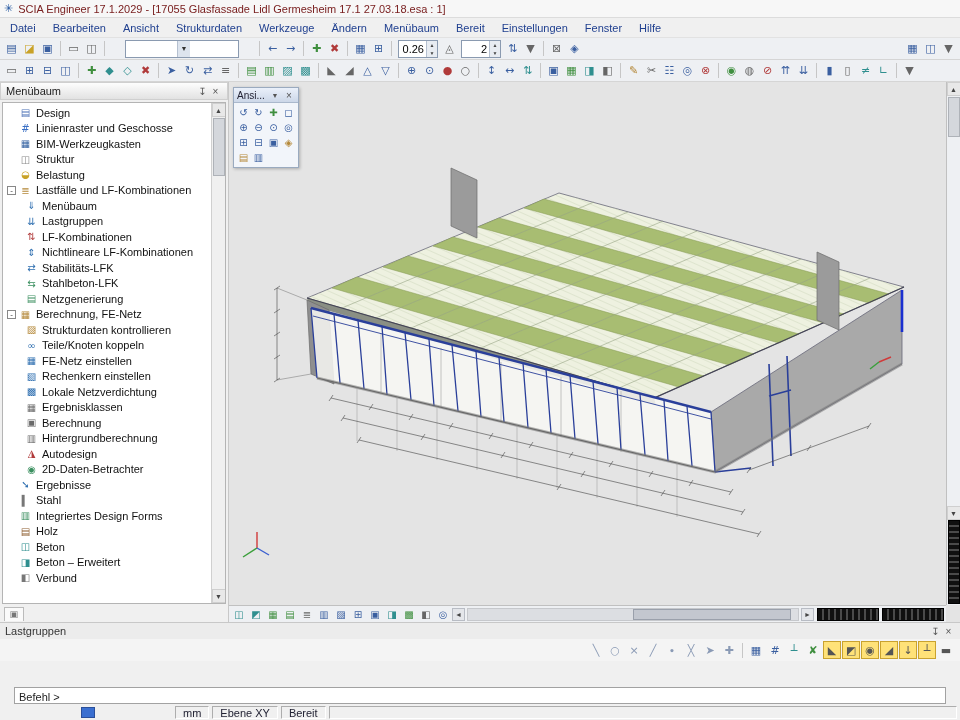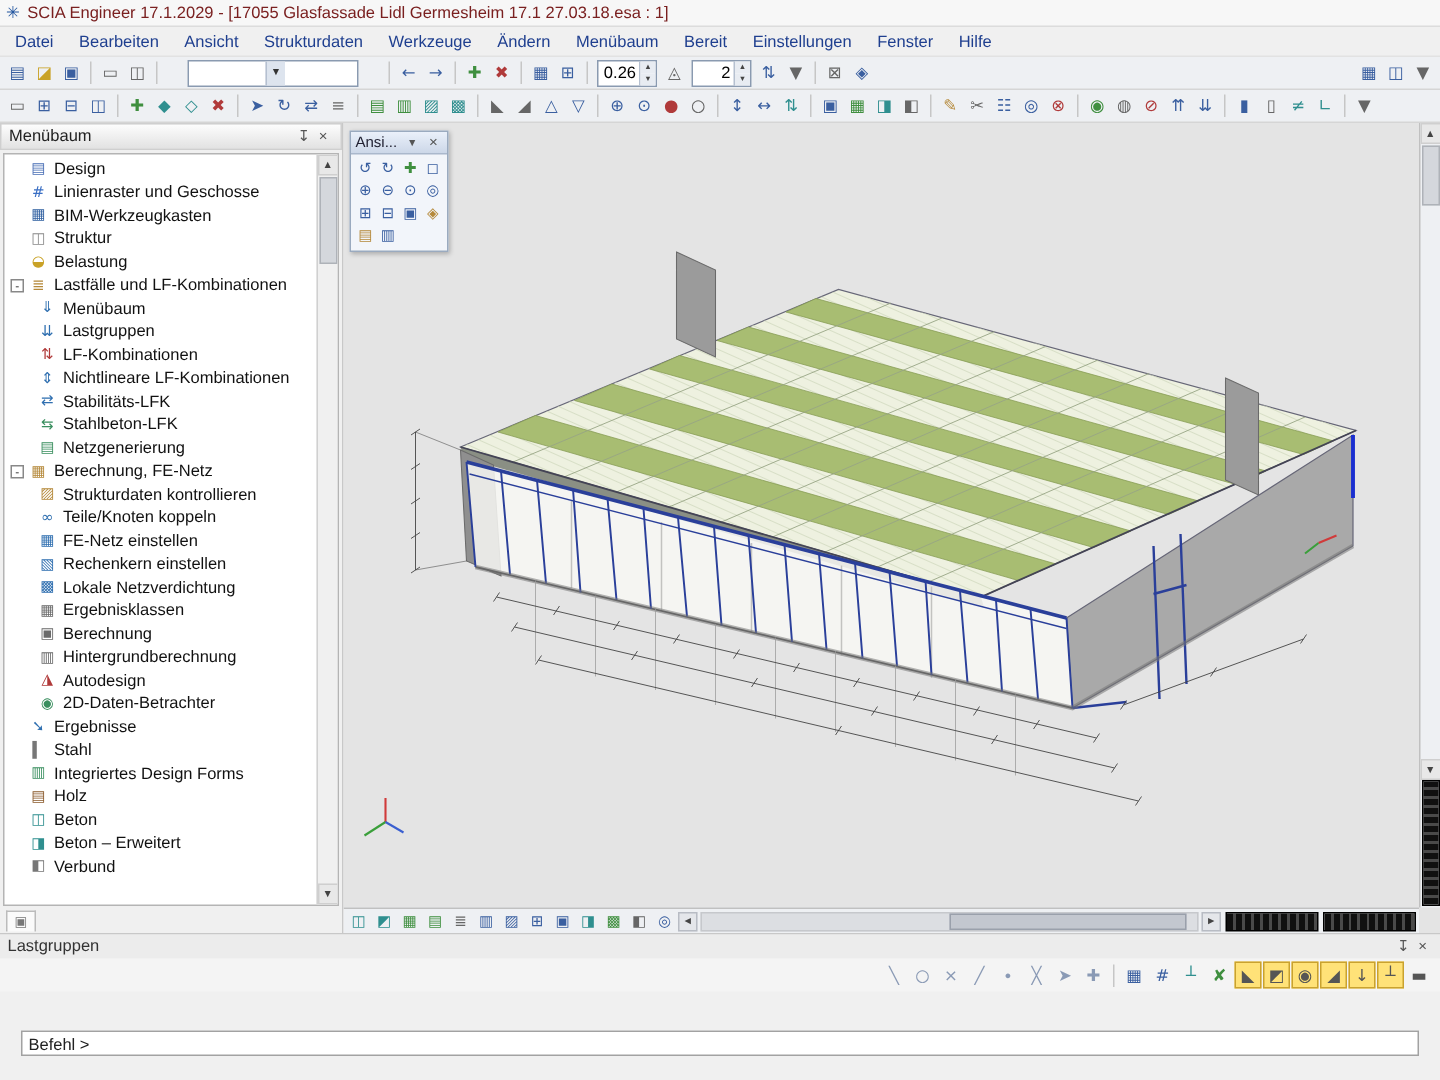--- a/index.html
+++ b/index.html
@@ -542,13 +542,21 @@
       <span class="icn hl" style="color: rgb(85, 85, 85);">◉</span>
       <span class="icn hl" style="color: rgb(85, 85, 85);">◢</span>
       <span class="icn hl" style="color: rgb(85, 85, 85);">↓</span>
       <span class="icn hl" style="color: rgb(85, 85, 85);">┴</span>
       <span class="icn" style="color: rgb(85, 85, 85);">▬</span>
     </div>
   <div class="cmd-filler"></div>
   <div class="cmd-input">
     <span>Befehl &gt;</span>
   </div>
+  <div class="statusbar">
+    <span class="chip"></span>
+    <span style="width:74px;"></span>
+    <span class="seg">mm</span>
+    <span class="seg">Ebene XY</span>
+    <span class="seg">Bereit</span>
+    <span class="seg" style="flex:1;"></span>
+  </div>
 </div>
 
 </body></html>

